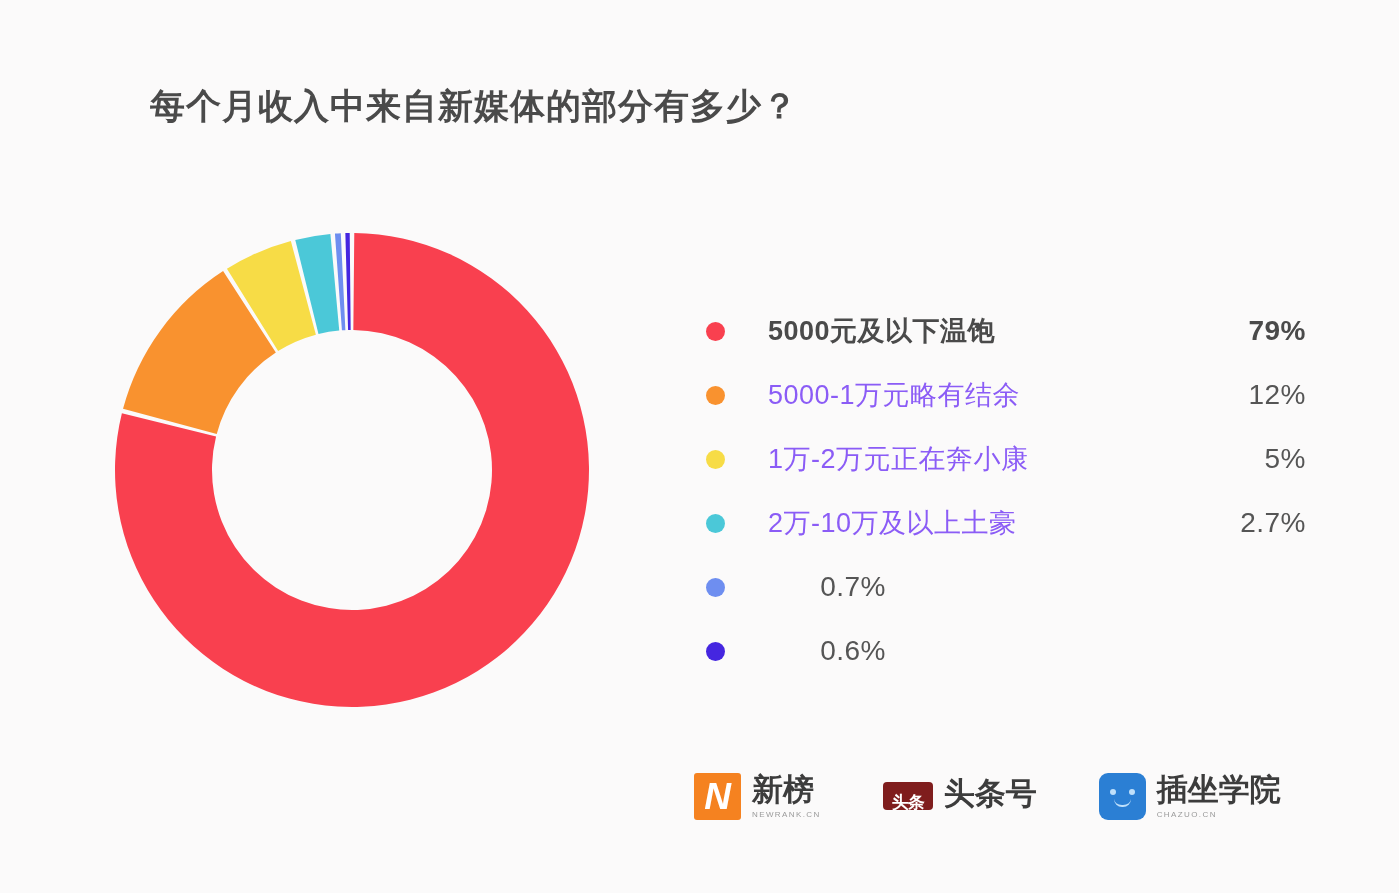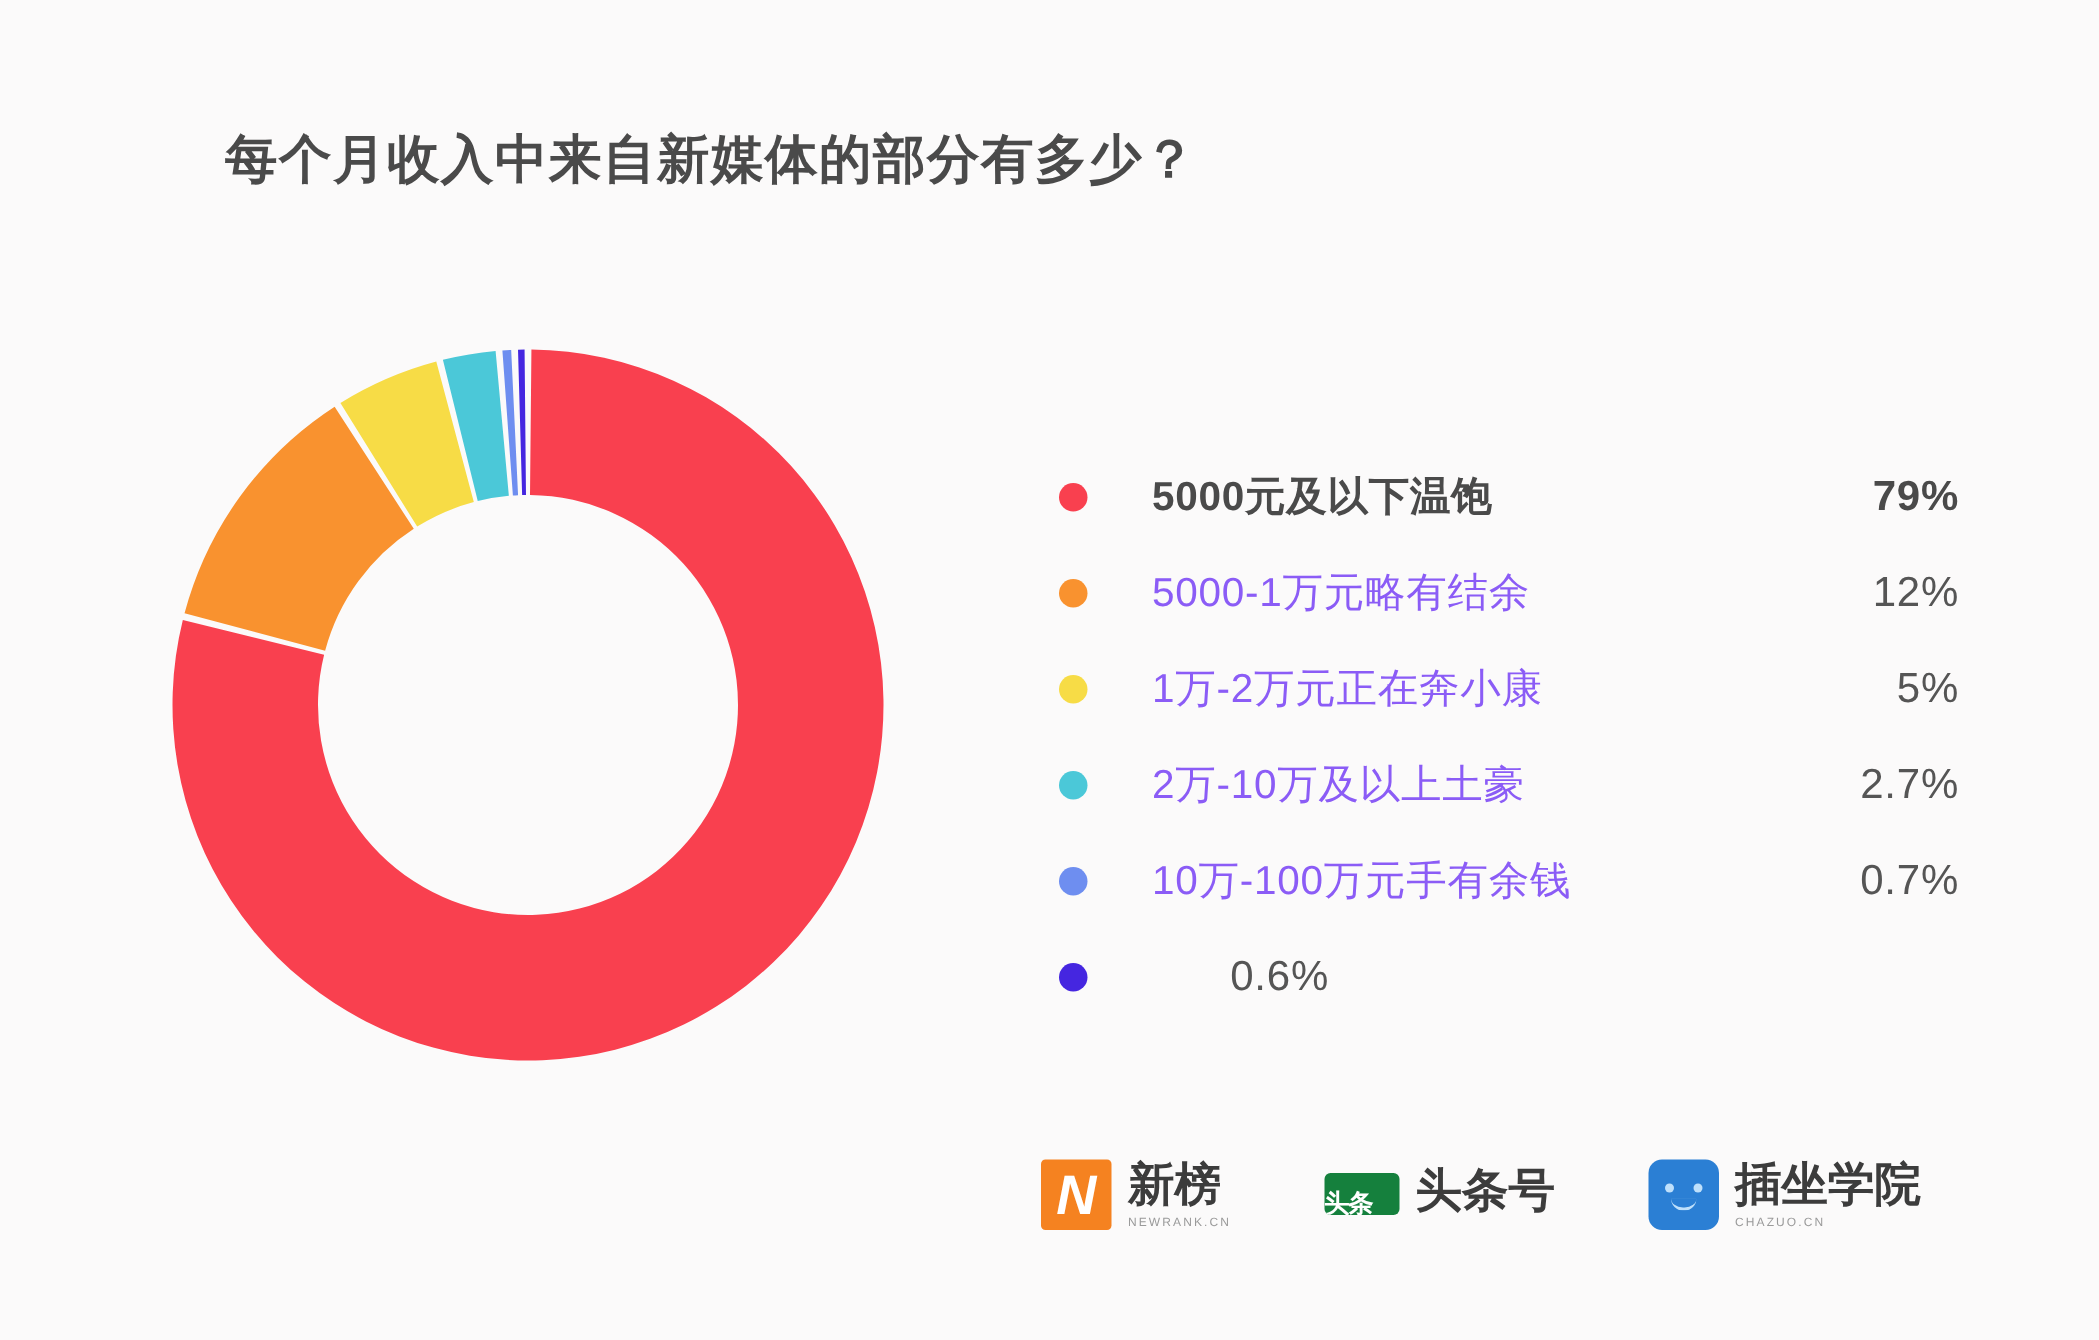--- a/index.html
+++ b/index.html
@@ -124,26 +124,27 @@
     font-weight: bold;
     font-style: italic;
     line-height: 47px;
     text-align: center;
   }
 
   
   .mark-toutiao {
     width: 50px;
     height: 28px;
-    background: #15803d;
+    background: #7f1d1d;
     border-radius: 4px;
     color: #ffffff;
     font-size: 17px;
     font-weight: bold;
     line-height: 42px;
+    text-align: center;
     letter-spacing: -1px;
     overflow: hidden;
   }
 
   
   .mark-chazuo {
     width: 47px;
     height: 47px;
     background: #2b7fd4;
     border-radius: 9px;
@@ -231,21 +232,20 @@
   </div>
 
   <div class="legend-row">
     <span class="legend-dot" style="background:#4bc8d8"></span>
     <span class="legend-label">2万-10万及以上土豪</span>
     <span class="legend-value">2.7%</span>
   </div>
 
   <div class="legend-row">
     <span class="legend-dot" style="background:#6e8ef0"></span>
-    <span class="legend-label">10万-100万元手有余钱</span>
     <span class="legend-value">0.7%</span>
   </div>
 
   <div class="legend-row">
     <span class="legend-dot" style="background:#4526e0"></span>
     <span class="legend-value">0.6%</span>
   </div>
 
 </div>
 

